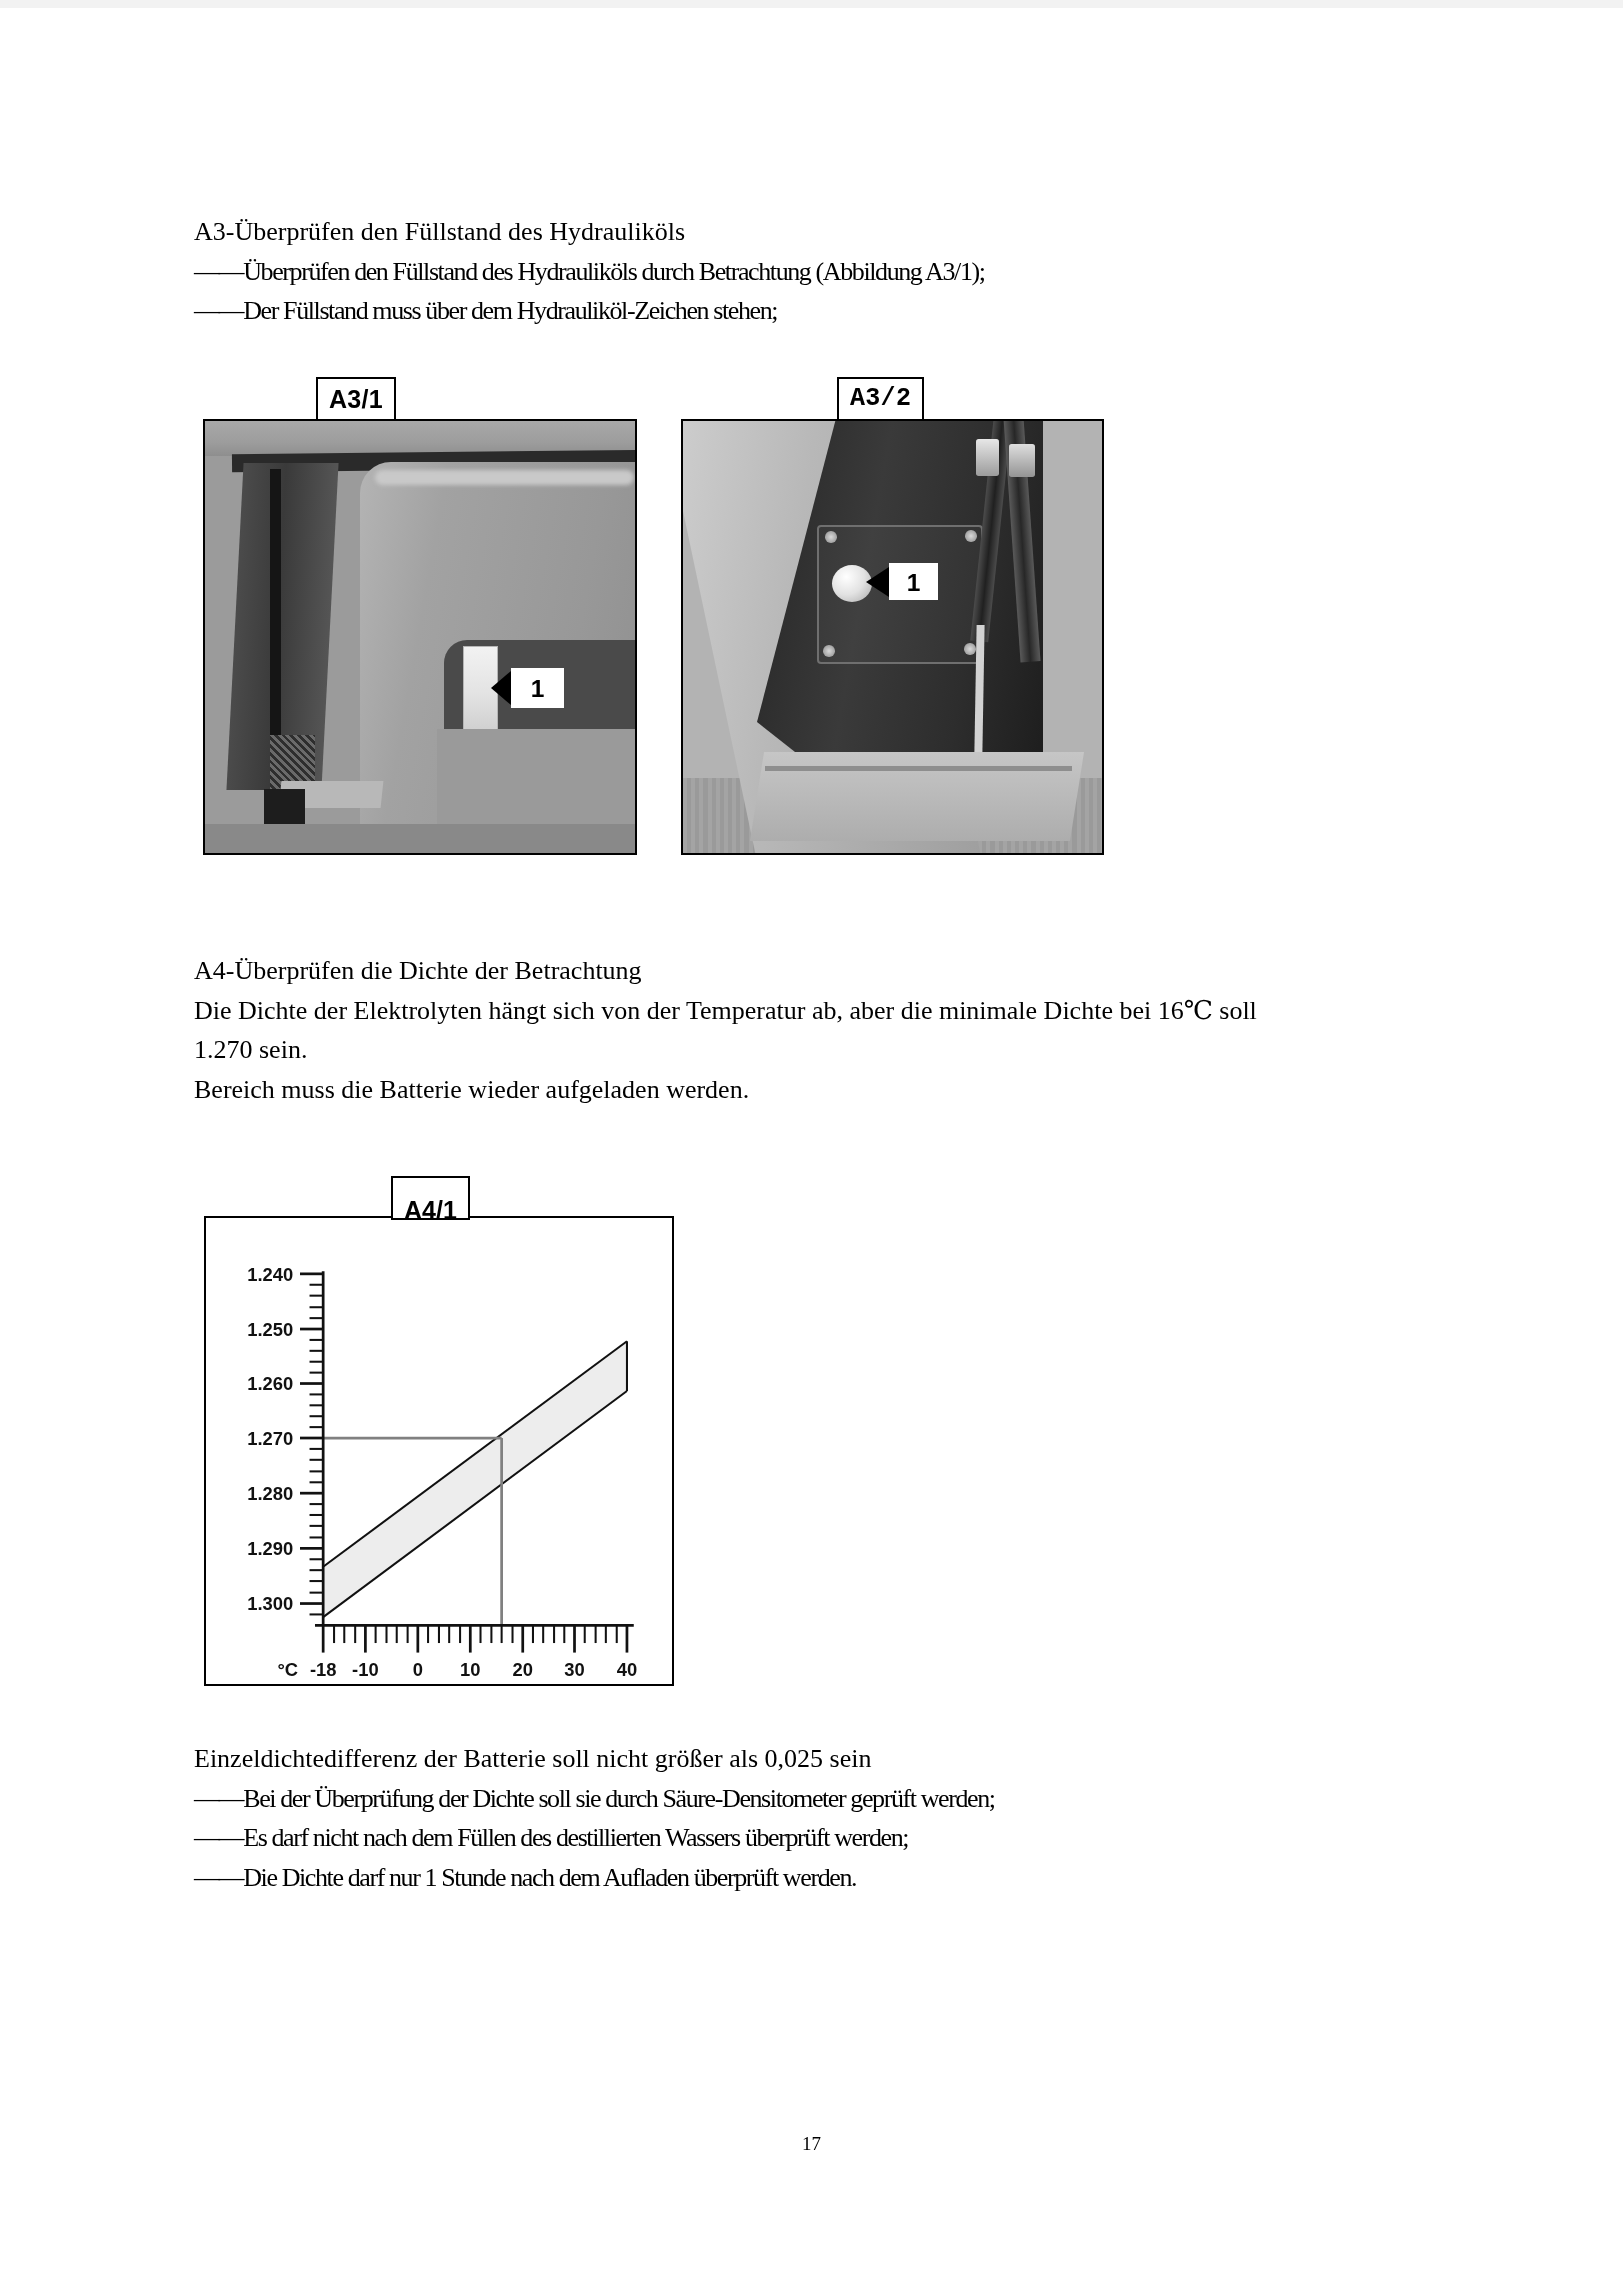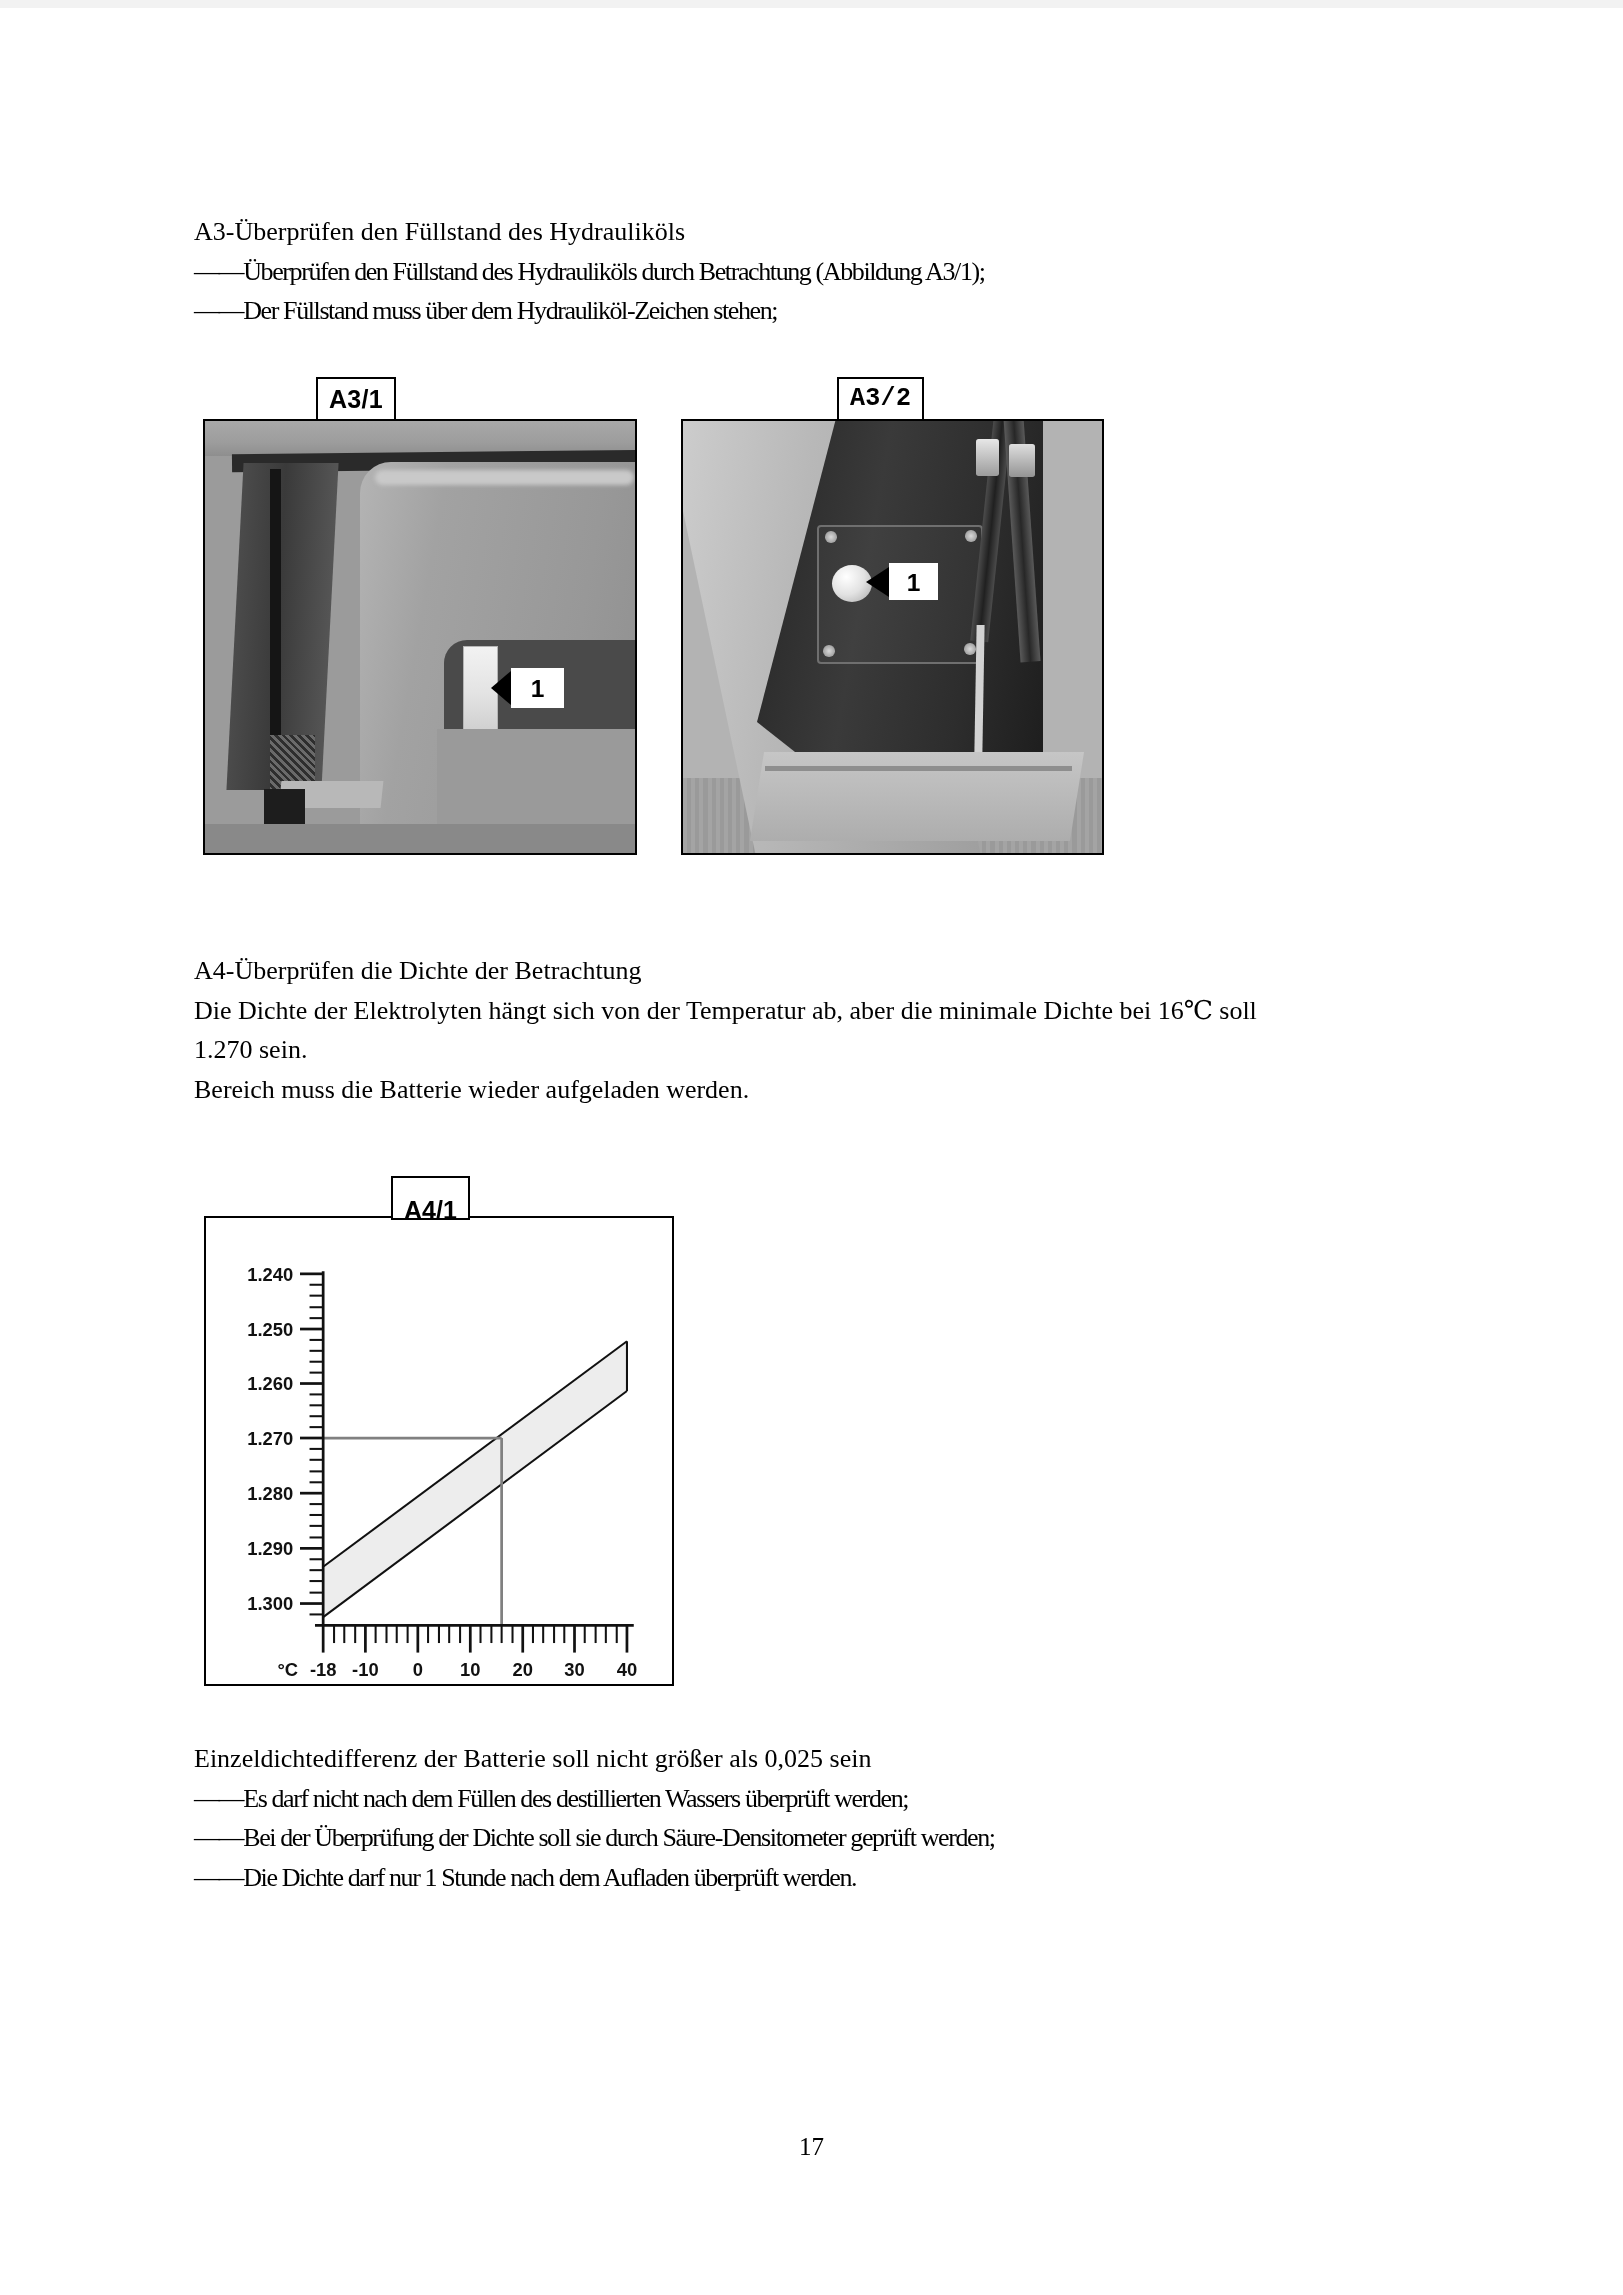--- a/index.html
+++ b/index.html
@@ -248,21 +248,21 @@
     font-weight:bold; font-size:27px; fill:#111;
   }
 
   
   .page-number {
     position:absolute;
     left:0; right:0;
     top: 2125px;
     text-align:center;
     font-family:"Liberation Serif","DejaVu Serif",serif;
-    font-size: 25px;
+    font-size: 19px;
   }
 </style>
 </head>
 <body>
 
 <div class="page">
 
   <div class="body-text" id="block-a3">
     <p class="nojust">A3-Überprüfen den Füllstand des Hydrauliköls</p>
     <p class="nojust dashlead">——Überprüfen den Füllstand des Hydrauliköls durch Betrachtung  (Abbildung A3/1);</p>
@@ -447,21 +447,21 @@
         <text x="467" y="714">68</text>
         <text x="543" y="714">86</text>
         <text x="622" y="714">104</text>
       </g>
     </svg>
     <div id="tag-a41">A4/1</div>
   </div>
 
   <div class="body-text" id="block-tail">
     <p class="nojust">Einzeldichtedifferenz der Batterie soll nicht größer als 0,025 sein</p>
+    <p class="nojust dashlead">——Bei der Überprüfung der Dichte soll sie durch Säure-Densitometer geprüft werden;</p>
     <p class="nojust dashlead">——Es darf nicht nach dem Füllen des destillierten Wassers überprüft werden;</p>
-    <p class="nojust dashlead">——Bei der Überprüfung der Dichte soll sie durch Säure-Densitometer geprüft werden;</p>
     <p class="nojust dashlead">——Die Dichte darf nur 1 Stunde nach dem Aufladen überprüft werden.</p>
   </div>
 
   <div class="page-number">17</div>
 
 </div>
 
 
 </body></html>

